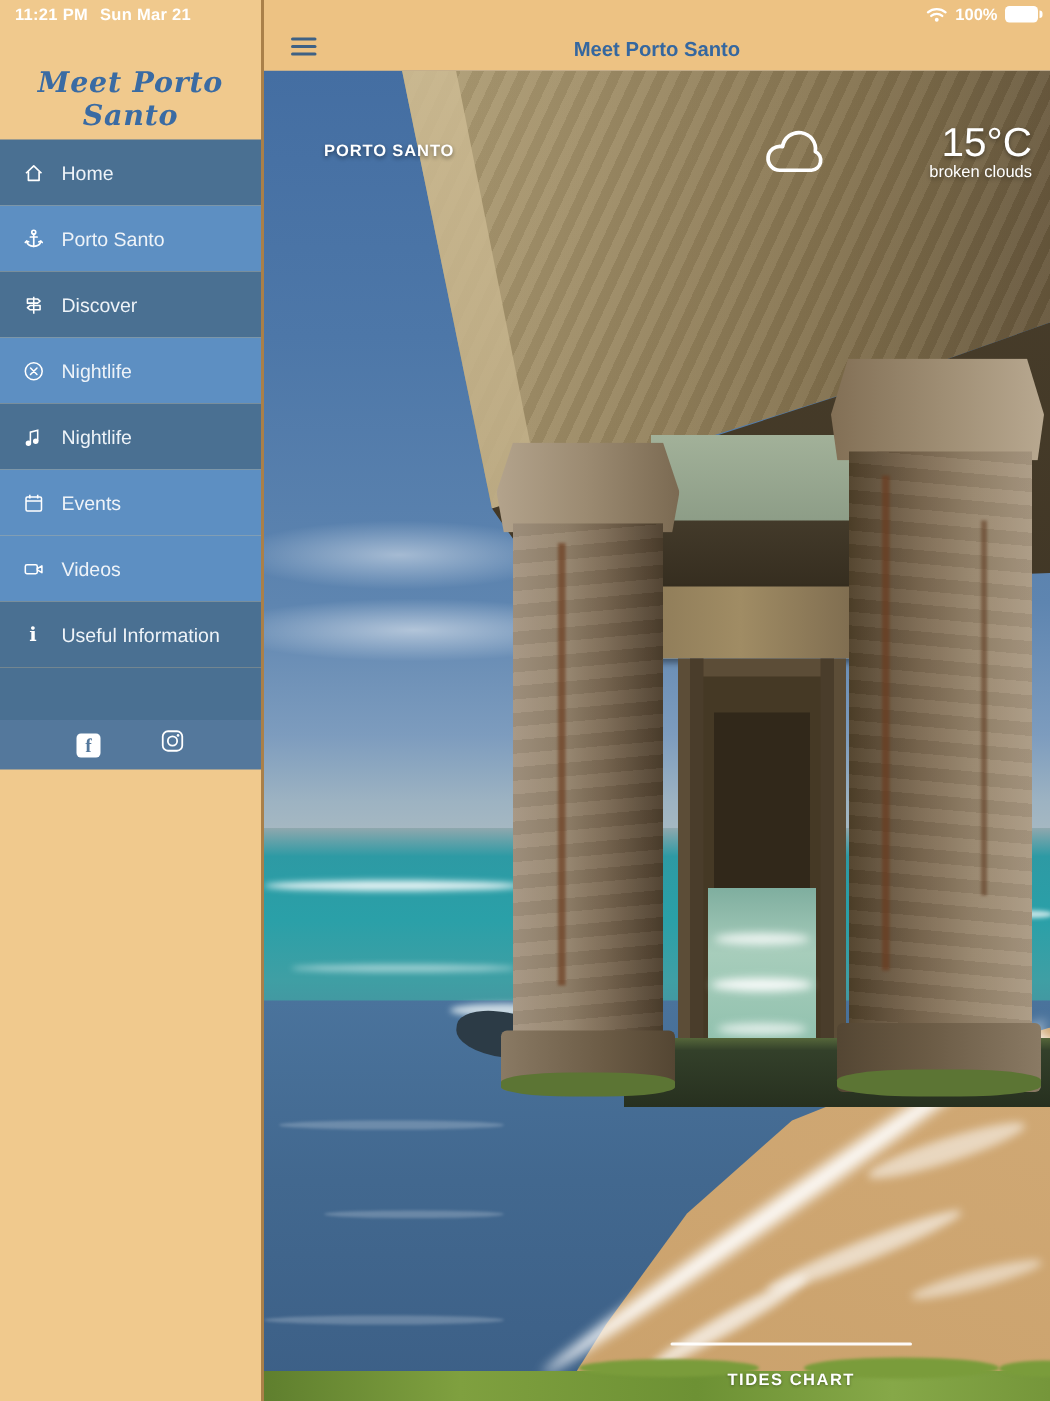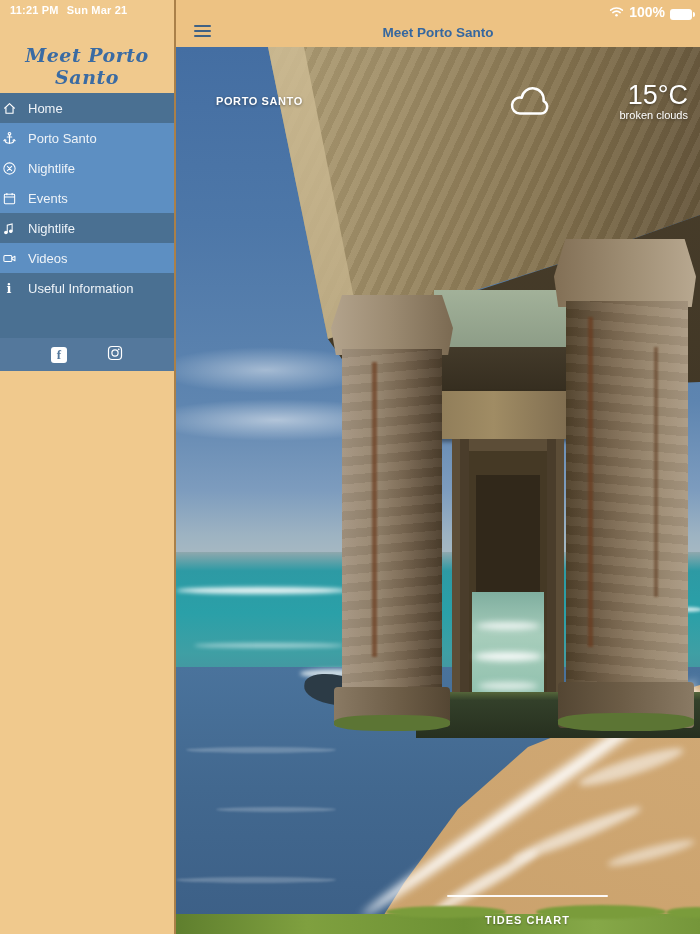--- a/index.html
+++ b/index.html
@@ -1,29 +1,29 @@
 <!DOCTYPE html>
 <html><head>
 <meta charset="utf-8">
 <style>
   * { margin:0; padding:0; box-sizing:border-box; }
   html,body { width:700px; height:934px; }
   body { font-family:"Liberation Sans", sans-serif; position:relative; overflow:hidden; background:#efc689; }
 
   
   .status-left { position:absolute; left:10px; top:4px; color:#fff; font-size:11px; font-weight:700; letter-spacing:.2px; display:flex; gap:8px; z-index:30; }
-  .status-right { position:absolute; right:8px; top:4px; display:flex; align-items:flex-end; gap:5px; color:#fff; font-size:14px; font-weight:600; z-index:30; }
+  .status-right { position:absolute; right:8px; top:4px; display:flex; align-items:flex-start; gap:5px; color:#fff; font-size:11px; font-weight:600; z-index:30; }
   .battery { width:22px; height:11px; background:#fff; border-radius:3px; position:relative; }
   .battery::after { content:""; position:absolute; right:-3px; top:3px; width:2px; height:5px; background:#fff; border-radius:0 2px 2px 0; }
 
   
   .sidebar { position:absolute; left:0; top:0; width:176px; height:934px; background:#f0c98d; border-right:2px solid #aa8049; z-index:20; }
   .logo { margin-top:44px; text-align:center; font-family:"DejaVu Serif", serif; font-style:italic; font-weight:700; font-size:19px; color:#3a6ba3; letter-spacing:.5px; }
   .menu { position:absolute; top:93px; left:0; width:100%; }
-  .menu-item { height:30px; display:flex; align-items:center; padding-left:0; cursor:pointer; }
+  .menu-item { height:44px; display:flex; align-items:center; padding-left:13px; cursor:pointer; }
   .menu-item.dark  { background:#4a7092; }
   .menu-item.light { background:#5d8fc2; }
   .mi-icon { width:18px; height:16px; display:flex; align-items:center; justify-content:center; flex:0 0 18px; }
   .mi-label { color:#eef3f8; font-size:13px; margin-left:10px; white-space:nowrap; }
   .menu-ext { height:35px; background:#4a7092; }
   .social-bar { height:33px; background:#54789c; display:flex; align-items:center; justify-content:center; gap:40px; }
   .fb-icon { width:16px; height:16px; background:#fff; border-radius:3px; color:#54789c; font-weight:700; font-size:13px; line-height:16px; text-align:center; font-family:"Liberation Serif", serif; }
   .info-glyph { color:#fff; font-family:"DejaVu Serif", serif; font-weight:700; font-size:13px; font-style:normal; }
 
   
@@ -159,50 +159,60 @@
         <svg width="15" height="15" viewBox="0 0 16 16" fill="none" stroke="#fff" stroke-width="1.2" stroke-linecap="round">
             <circle cx="8" cy="3" r="1.4"></circle>
             <path d="M8 4.4V13M5.6 6.4h4.8"></path>
             <path d="M3 9.4c.3 2.2 2.3 3.6 5 3.6s4.7-1.4 5-3.6"></path>
             <path d="M3 9.4l-1 .9M3 9.4l1.4.4M13 9.4l1 .9M13 9.4l-1.4.4"></path>
           </svg>
       </span>
       <span class="mi-label">Porto Santo</span>
     </div>
 
+    <div class="menu-item dark">
+      <span class="mi-icon">
+        <svg width="15" height="15" viewBox="0 0 16 16" fill="none" stroke="#fff" stroke-width="1.1" stroke-linejoin="round">
+            <path d="M8 2v12"></path>
+            <path d="M3.5 3.5h7.2l1.8 1.5-1.8 1.5H3.5z"></path>
+            <path d="M12.5 8.2H5.3L3.5 9.7l1.8 1.5h7.2z"></path>
+          </svg>
+      </span>
+      <span class="mi-label">Discover</span>
+    </div>
 
     <div class="menu-item light">
       <span class="mi-icon">
         <svg width="15" height="15" viewBox="0 0 16 16" fill="none" stroke="#fff" stroke-width="1.1" stroke-linecap="round">
             <circle cx="8" cy="8" r="6"></circle>
             <path d="M5.7 5.7l4.6 4.6M10.3 5.7l-4.6 4.6"></path>
           </svg>
       </span>
       <span class="mi-label">Nightlife</span>
-    </div>
-
-    <div class="menu-item light">
-      <span class="mi-icon">
-        <svg width="15" height="15" viewBox="0 0 16 16" fill="none" stroke="#fff" stroke-width="1.1">
-            <rect x="2.5" y="3.5" width="11" height="10" rx="1"></rect>
-            <path d="M5.2 2v2.6M10.8 2v2.6M2.5 6.4h11"></path>
-          </svg>
-      </span>
-      <span class="mi-label">Events</span>
     </div>
 
     <div class="menu-item dark">
       <span class="mi-icon">
         <svg width="15" height="15" viewBox="0 0 16 16" fill="none" stroke="#fff" stroke-width="1.1">
             <path d="M5.6 12.2V4.4l5.2-1.3v7.7"></path>
             <circle cx="4.2" cy="12.3" r="1.4" fill="#fff"></circle>
             <circle cx="9.4" cy="10.9" r="1.4" fill="#fff"></circle>
           </svg>
       </span>
       <span class="mi-label">Nightlife</span>
+    </div>
+
+    <div class="menu-item light">
+      <span class="mi-icon">
+        <svg width="15" height="15" viewBox="0 0 16 16" fill="none" stroke="#fff" stroke-width="1.1">
+            <rect x="2.5" y="3.5" width="11" height="10" rx="1"></rect>
+            <path d="M5.2 2v2.6M10.8 2v2.6M2.5 6.4h11"></path>
+          </svg>
+      </span>
+      <span class="mi-label">Events</span>
     </div>
 
 
     <div class="menu-item light">
       <span class="mi-icon">
         <svg width="15" height="15" viewBox="0 0 16 16" fill="none" stroke="#fff" stroke-width="1.1" stroke-linejoin="round">
             <rect x="2" y="4.8" width="8.5" height="6.4" rx="1.2"></rect>
             <path d="M10.5 7.6l3.3-2v4.8l-3.3-2z"></path>
           </svg>
       </span>

